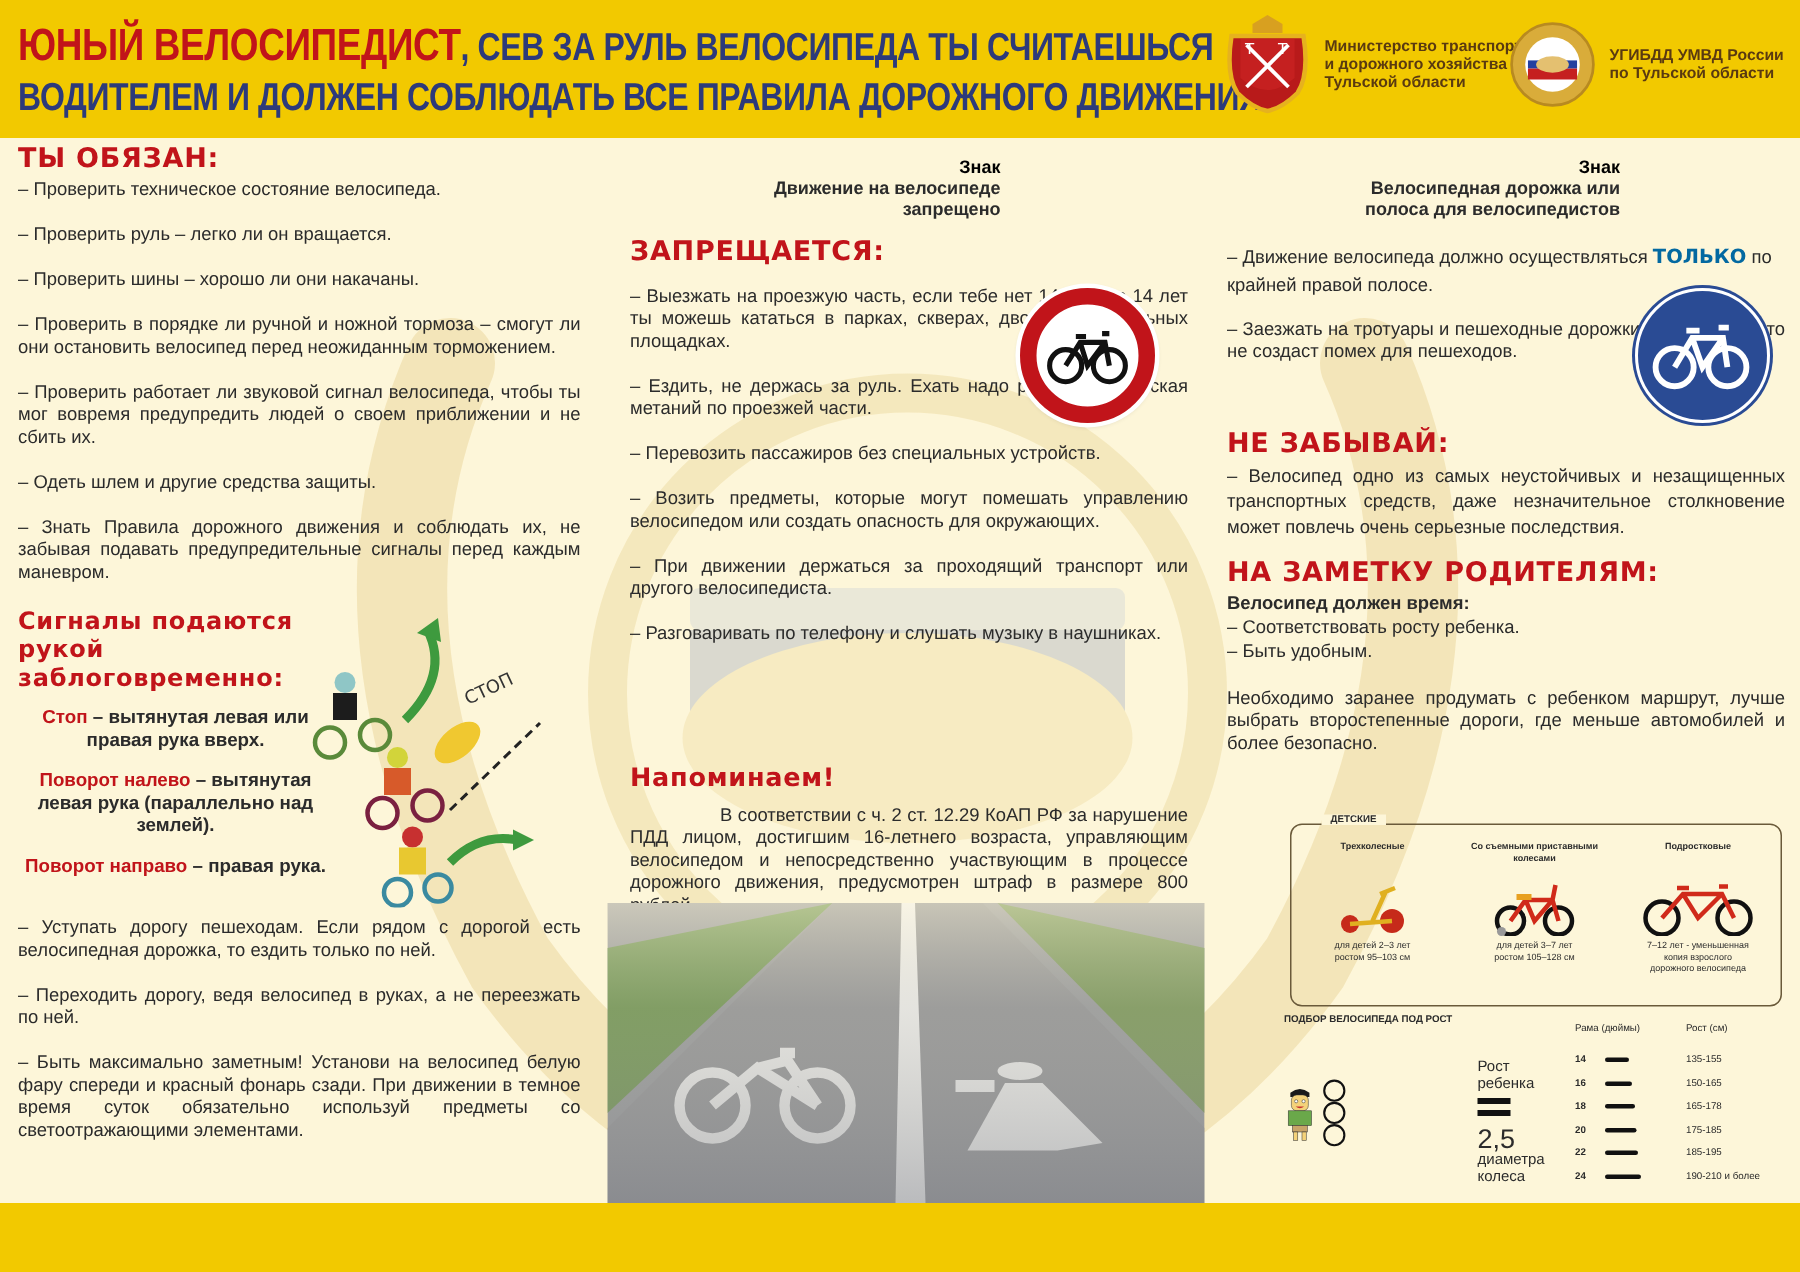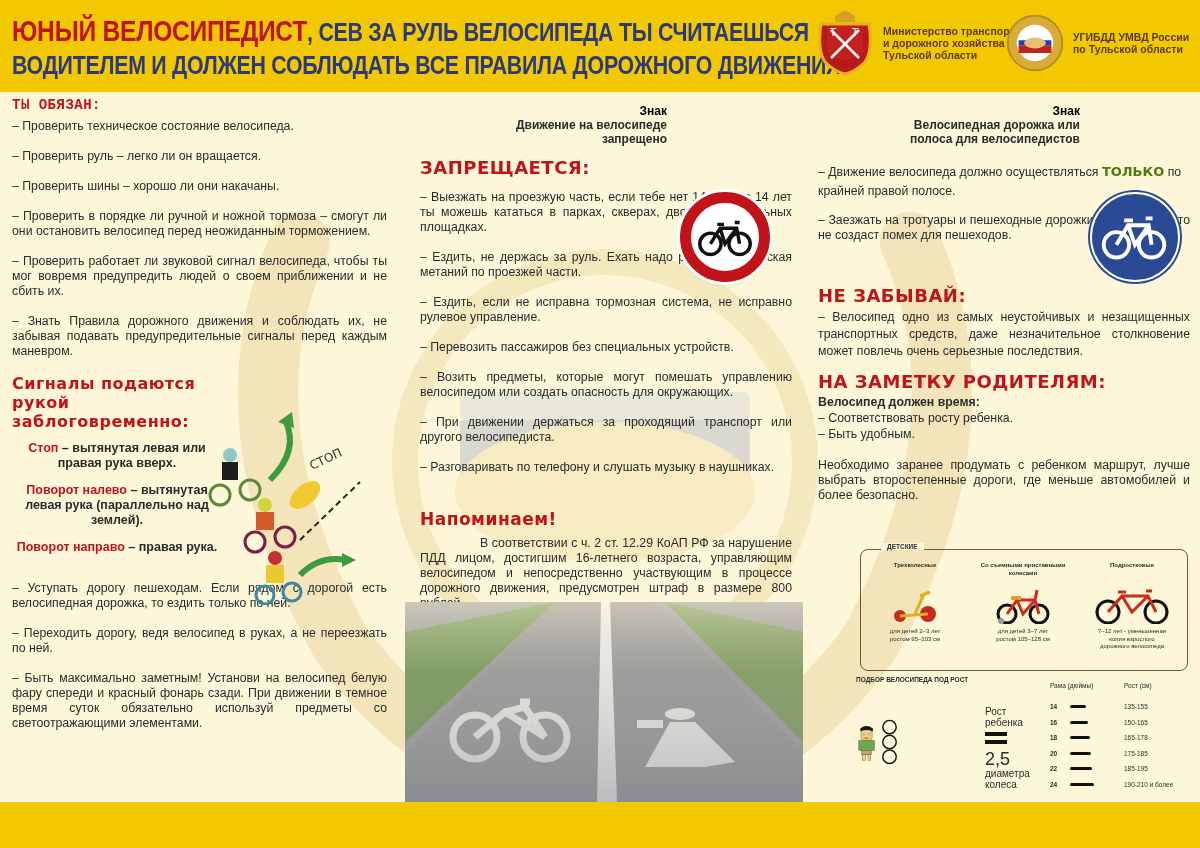--- a/index.html
+++ b/index.html
@@ -21,21 +21,21 @@
 
   
   .panel { position: absolute; left: 0; top: 92px; width: 1200px; height: 710px; background: #fdf6d9; overflow: hidden; }
   .watermark { position: absolute; left: 180px; top: 70px; width: 850px; height: 640px; opacity: 0.35; }
 
   .col { position: absolute; top: 0; font-size: 12.3px; line-height: 15px; }
   .col p { margin-bottom: 15px; text-align: justify; }
   .h-red { color: #c1141a; font-weight: 900; font-family: "DejaVu Sans", sans-serif; letter-spacing: 0.5px; }
 
   .left { left: 12px; width: 375px; }
-  .left .h-red.big { font-size: 14px; margin: 6px 0 6px 0; font-family: Liberation Mono, monospace; }
+  .left .h-red.big { font-size: 18px; margin: 6px 0 6px 0; }
   .signals-title { font-size: 16px; line-height: 19px; margin-top: 8px; margin-bottom: 10px; width: 200px; }
   .signal { font-weight: bold; font-size: 12.5px; line-height: 15px; margin-bottom: 12px; width: 210px; text-align: center; }
   .signal .k { color: #c1141a; }
   .riders { position: absolute; left: 200px; top: 318px; width: 165px; height: 195px; }
 
   .mid { left: 420px; width: 372px; }
   .sign-label { text-align: right; font-weight: bold; font-size: 12px; line-height: 14px; }
   .sign-label .k { color: #000000; }
   .mid .sign-label { position: absolute; right: 125px; top: 12px; width: 240px; }
   .sign-circle { position: absolute; width: 90px; height: 90px; border-radius: 50%; }
@@ -46,21 +46,21 @@
   .remind-title { position: absolute; top: 420px; left: 0; font-size: 17px; }
   .remind-text { position: absolute; top: 444px; left: 0; width: 372px; text-align: justify; }
   .remind-text .indent { display: inline-block; width: 60px; }
   .road { position: absolute; left: 405px; top: 510px; width: 398px; height: 200px; }
 
   .right { left: 818px; width: 372px; }
   .right .sign-label { position: absolute; left: 0; top: 12px; width: 262px; }
   .right .h-red.big { font-size: 18px; }
   .sec { position: absolute; left: 0; width: 372px; }
   .sec p { margin-bottom: 12px; }
-  .sec .tolko { color: #4d7c0f; font-weight: 900; font-family: "DejaVu Sans", sans-serif; font-size: 13px; text-align: center; }
+  .sec .tolko { color: #0369a1; font-weight: 900; font-family: "DejaVu Sans", sans-serif; font-size: 13px; text-align: center; }
   .bold { font-weight: bold; }
   .plain-list div { line-height: 16px; }
 
   .kids-box { position: absolute; left: 860px; top: 457px; width: 328px; height: 122px; border: 1px solid #6a5a3a; border-radius: 8px; }
   .kids-legend { position: absolute; left: 20px; top: -7px; background: #fdf6d9; padding: 0 6px; font-size: 6.5px; font-weight: bold; }
   .kid { position: absolute; top: 12px; width: 100px; text-align: center; font-size: 6px; line-height: 7.5px; }
   .kid .nm { font-weight: bold; height: 22px; }
   .kid svg { display: block; margin: 4px auto; }
 
   .fit-title { position: absolute; left: 856px; top: 584px; font-size: 6.5px; font-weight: bold; }
@@ -128,20 +128,21 @@
     <ellipse cx="425" cy="330" rx="150" ry="70" fill="#ecd798"></ellipse>
   </svg>
 
   <div class="col left">
     <div class="h-red big">ТЫ ОБЯЗАН:</div>
     <p>– Проверить техническое состояние велосипеда.</p>
     <p>– Проверить руль – легко ли он вращается.</p>
     <p>– Проверить шины – хорошо ли они накачаны.</p>
     <p>– Проверить в порядке ли ручной и ножной тормоза – смогут ли они остановить велосипед перед неожиданным торможением.</p>
     <p>– Проверить работает ли звуковой сигнал велосипеда, чтобы ты мог вовремя предупредить людей о своем приближении и не сбить их.</p>
+    <p>– Одеть шлем и другие средства защиты.</p>
     <p>– Знать Правила дорожного движения и соблюдать их, не забывая подавать предупредительные сигналы перед каждым маневром.</p>
 
     <div class="h-red signals-title">Сигналы подаются рукой заблоговременно:</div>
     <div class="signal"><span class="k">Стоп</span><span> – вытянутая левая или правая рука вверх.</span></div>
     <div class="signal"><span class="k">Поворот налево</span><span> – вытянутая левая рука (параллельно над землей).</span></div>
     <div class="signal" style="margin-bottom:26px"><span class="k">Поворот направо</span><span> – правая рука.</span></div>
 
     <p>– Уступать дорогу пешеходам. Если рядом с дорогой есть велосипедная дорожка, то ездить только по ней.</p>
     <p>– Переходить дорогу, ведя велосипед в руках, а не переезжать по ней.</p>
     <p>– Быть максимально заметным! Установи на велосипед белую фару спереди и красный фонарь сзади. При движении в темное время суток обязательно используй предметы со светоотражающими элементами.</p>
@@ -172,21 +173,20 @@
   <div class="col mid" style="height:510px">
     <div class="sign-label">
       <div class="k">Знак</div>
       <div>Движение на велосипеде</div>
       <div>запрещено</div>
     </div>
     <div class="h-red big">ЗАПРЕЩАЕТСЯ:</div>
     <div class="list">
       <p>– Выезжать на проезжую часть, если тебе нет 14 лет. До 14 лет ты можешь кататься в парках, скверах, дворах, специальных площадках.</p>
       <p>– Ездить, не держась за руль. Ехать надо ровно, не допуская метаний по проезжей части.</p>
-      <p>– Ездить, если не исправна тормозная система, не исправно рулевое управление.</p>
       <p>– Перевозить пассажиров без специальных устройств.</p>
       <p>– Возить предметы, которые могут помешать управлению велосипедом или создать опасность для окружающих.</p>
       <p>– При движении держаться за проходящий транспорт или другого велосипедиста.</p>
       <p>– Разговаривать по телефону и слушать музыку в наушниках.</p>
     </div>
     <div class="h-red remind-title">Напоминаем!</div>
     <div class="remind-text"><span class="indent"></span><span>В соответствии с ч. 2 ст. 12.29 КоАП РФ за нарушение ПДД лицом, достигшим 16-летнего возраста, управляющим велосипедом и непосредственно участвующим в процессе дорожного движения, предусмотрен штраф в размере 800 рублей.</span></div>
   </div>
 
   <svg class="road" viewBox="0 0 398 200" preserveAspectRatio="none">

